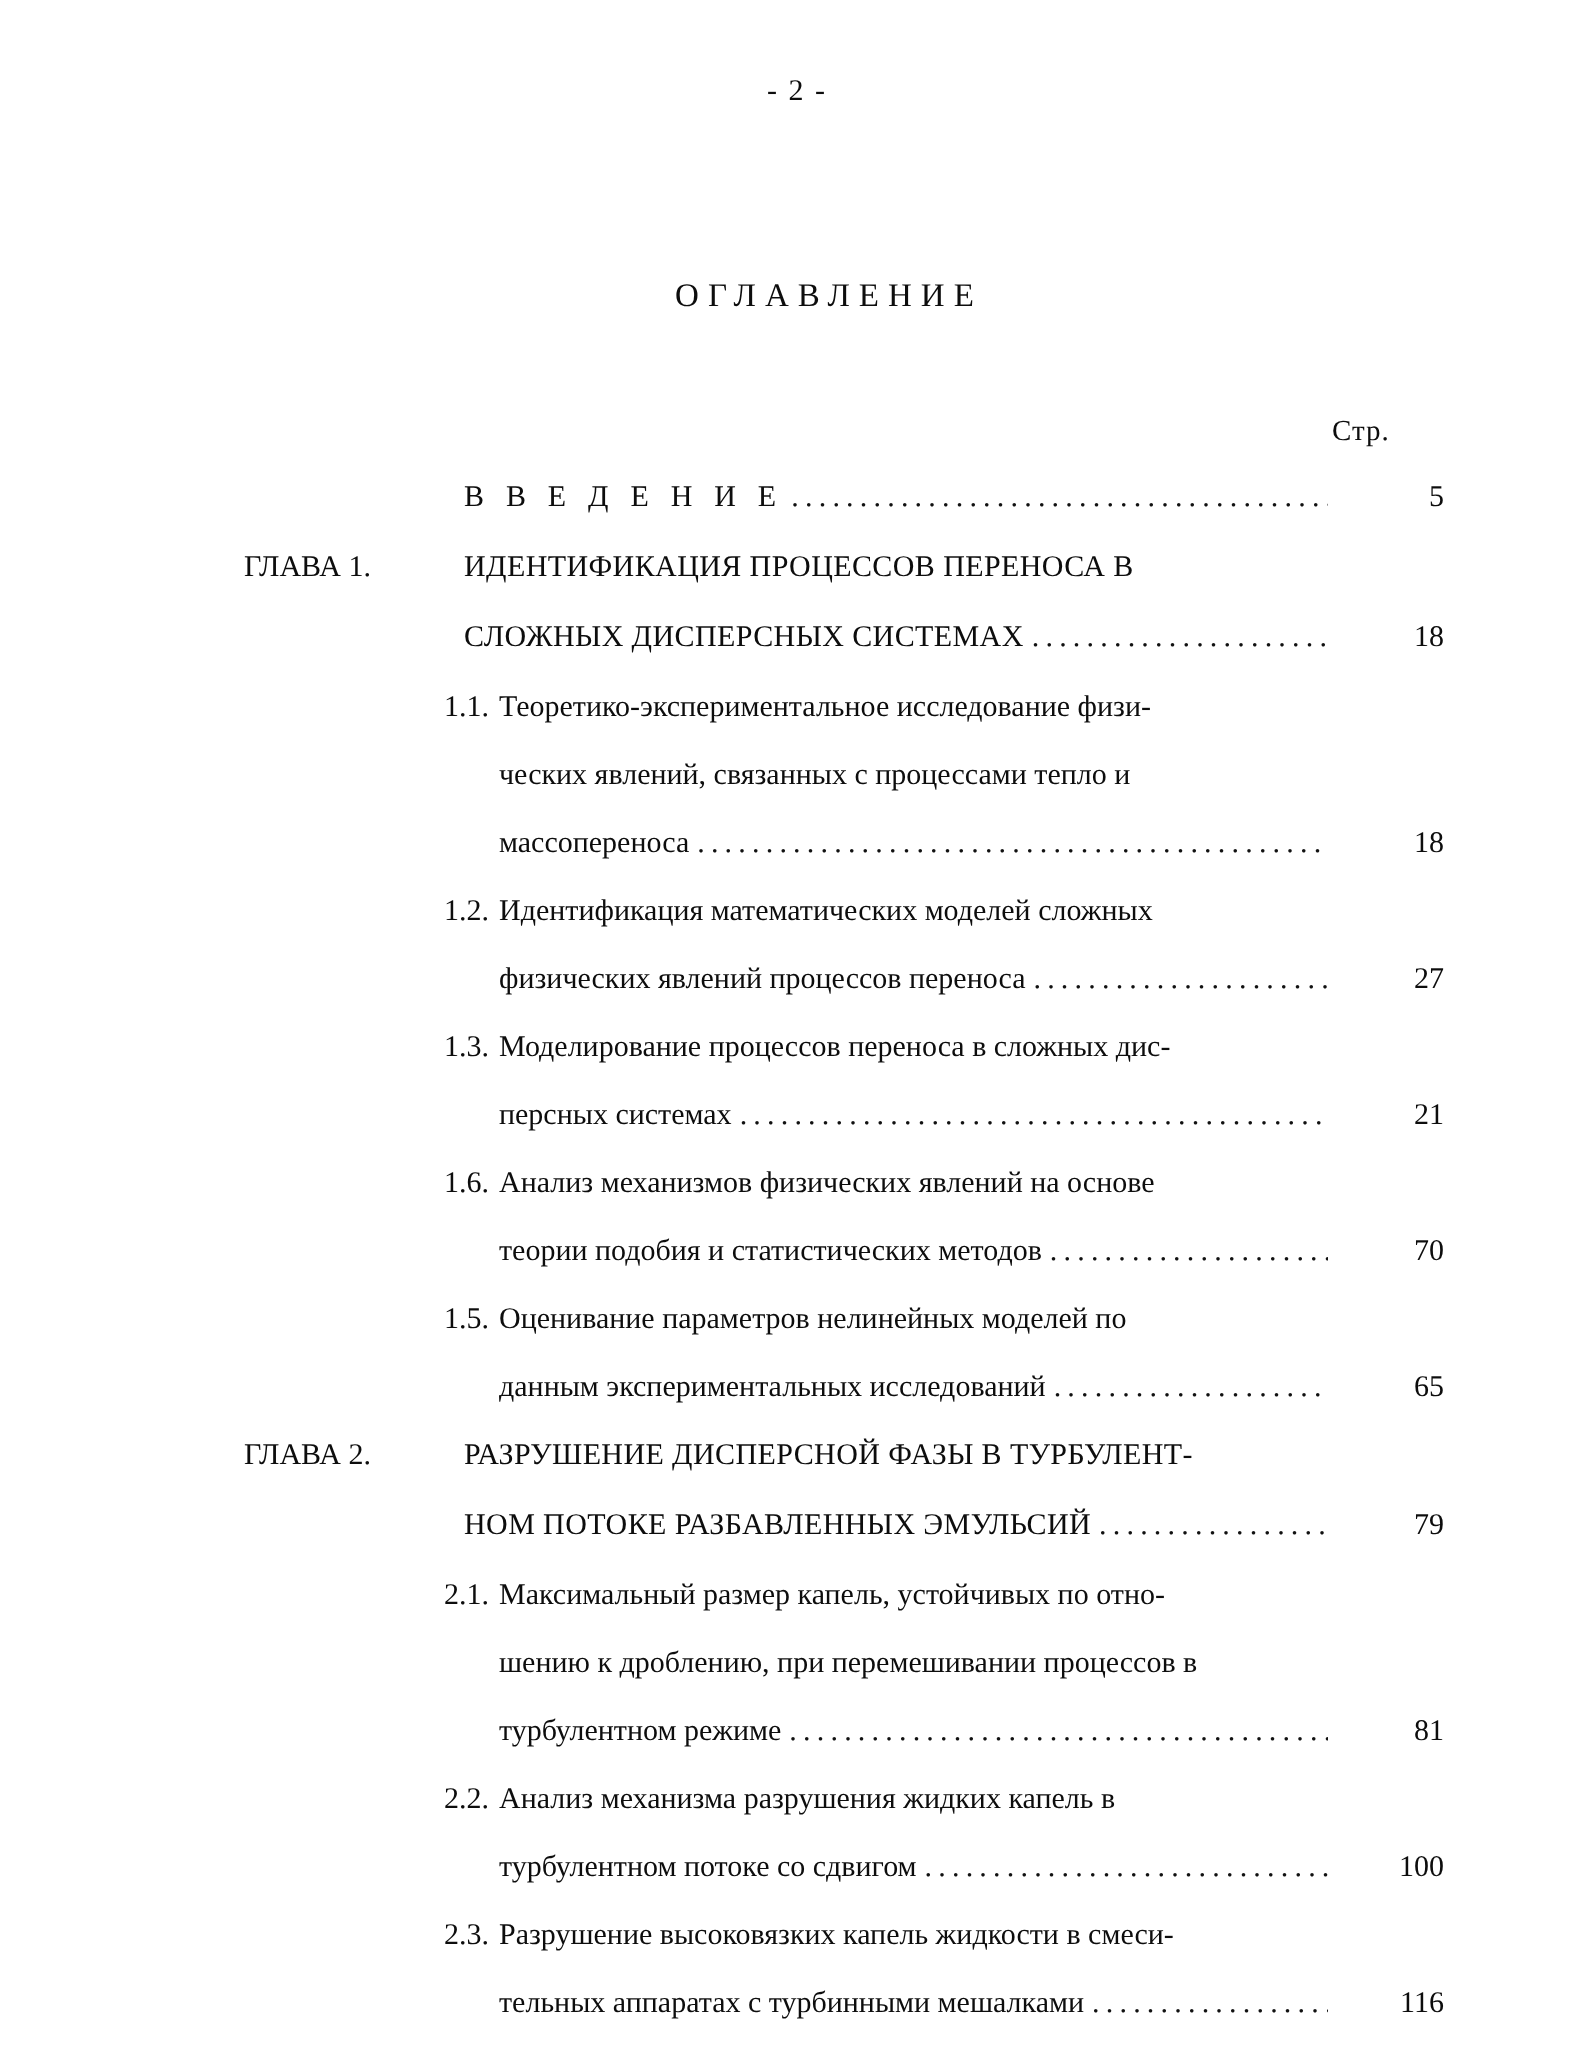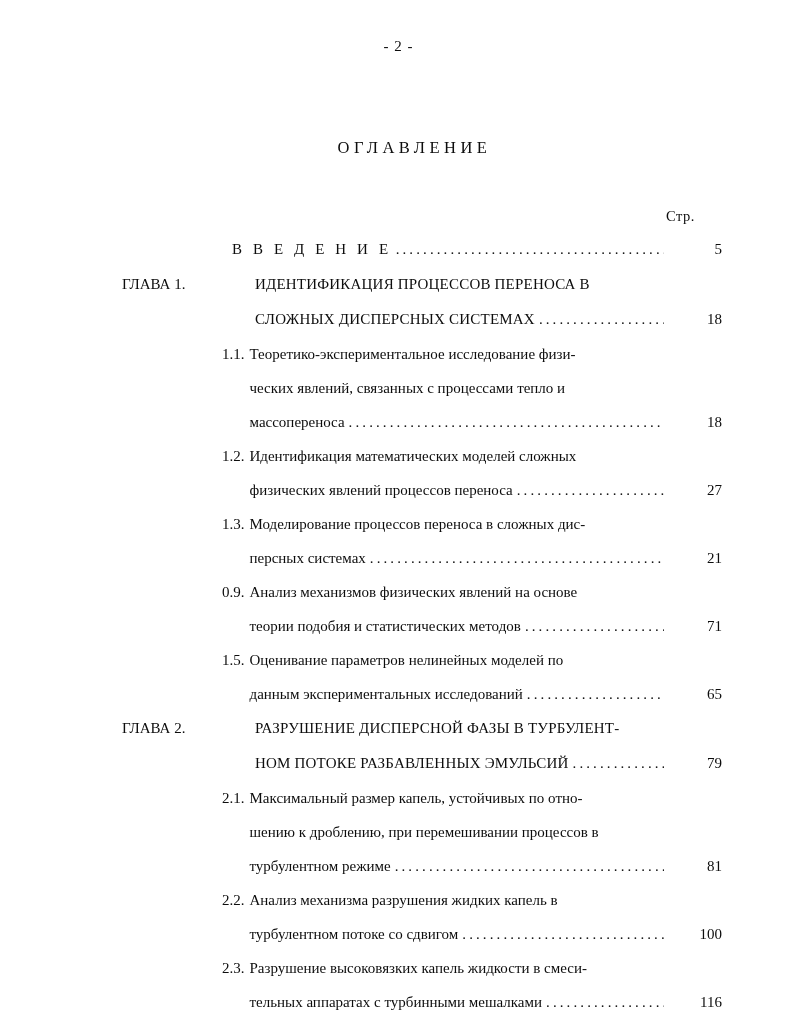--- a/index.html
+++ b/index.html
@@ -117,21 +117,20 @@
   }
   .lvl1 .line {
     line-height: 34px;
   }
   .lvl1 .head {
     flex: 0 0 auto;
     padding-right: 5px;
   }
   .caps {
     letter-spacing: 0.3px;
-    margin-left: 23px;
   }
 </style>
 </head>
 <body>
 
 <div class="page">
 
   <div class="page-number">- 2 -</div>
 
   <div class="doc-title">ОГЛАВЛЕНИЕ</div>
@@ -206,30 +205,30 @@
         </div>
         <div class="line">
           <span class="head" style="visibility: hidden;">1.3.</span>
           <span class="txt">персных системах</span>
           <span class="dots">................................................................................</span>
           <span class="pagenum">21</span>
         </div>
       </div>
       <div class="entry lvl1">
         <div class="line">
-          <span class="head">0.9.</span>
+          <span class="head">1.6.</span>
           <span class="txt">Анализ механизмов физических явлений на основе</span>
           <span class="spacer"></span>
           <span class="pagenum"></span>
         </div>
         <div class="line">
           <span class="head" style="visibility: hidden;">1.4.</span>
           <span class="txt">теории подобия и статистических методов</span>
           <span class="dots">................................................................................</span>
-          <span class="pagenum">71</span>
+          <span class="pagenum">70</span>
         </div>
       </div>
       <div class="entry lvl1">
         <div class="line">
           <span class="head">1.5.</span>
           <span class="txt">Оценивание параметров нелинейных моделей по</span>
           <span class="spacer"></span>
           <span class="pagenum"></span>
         </div>
         <div class="line">

